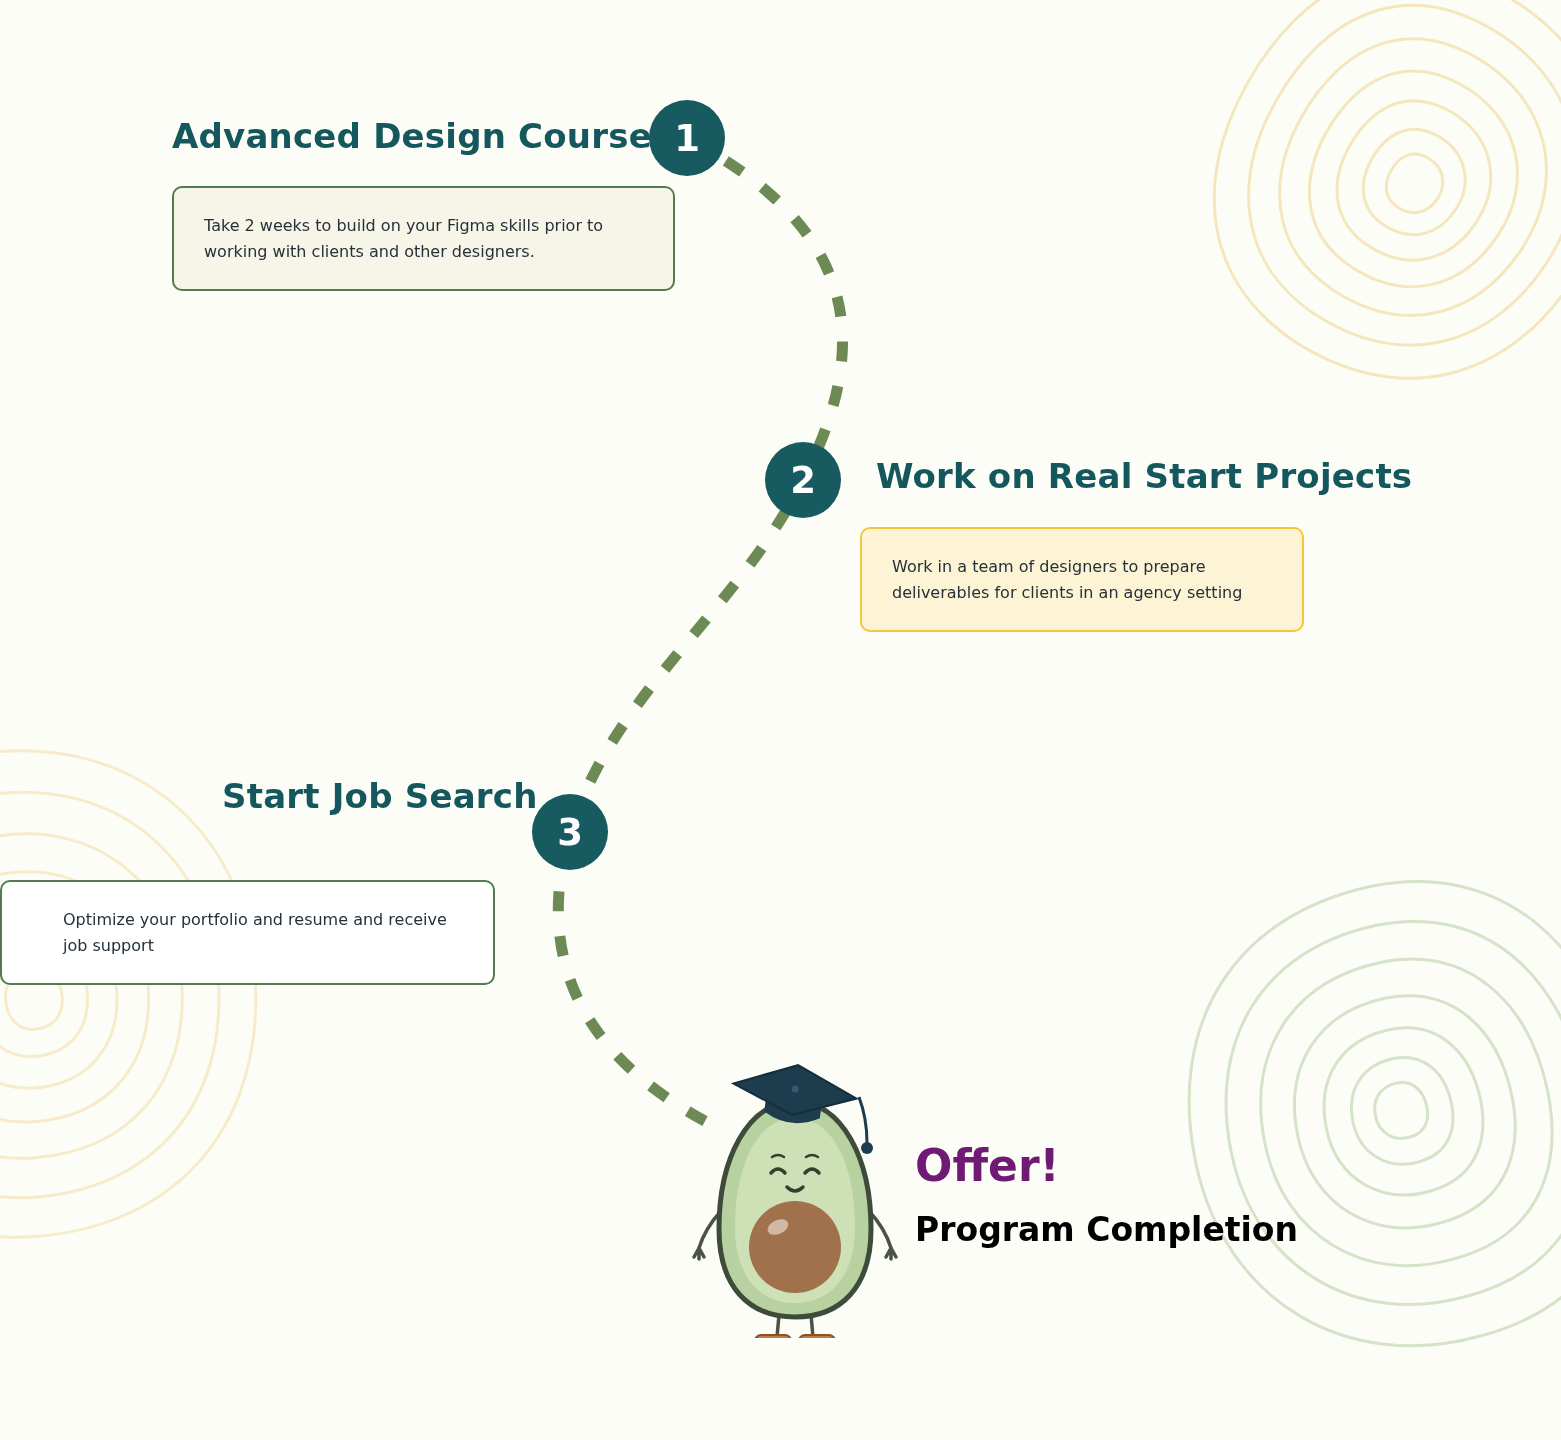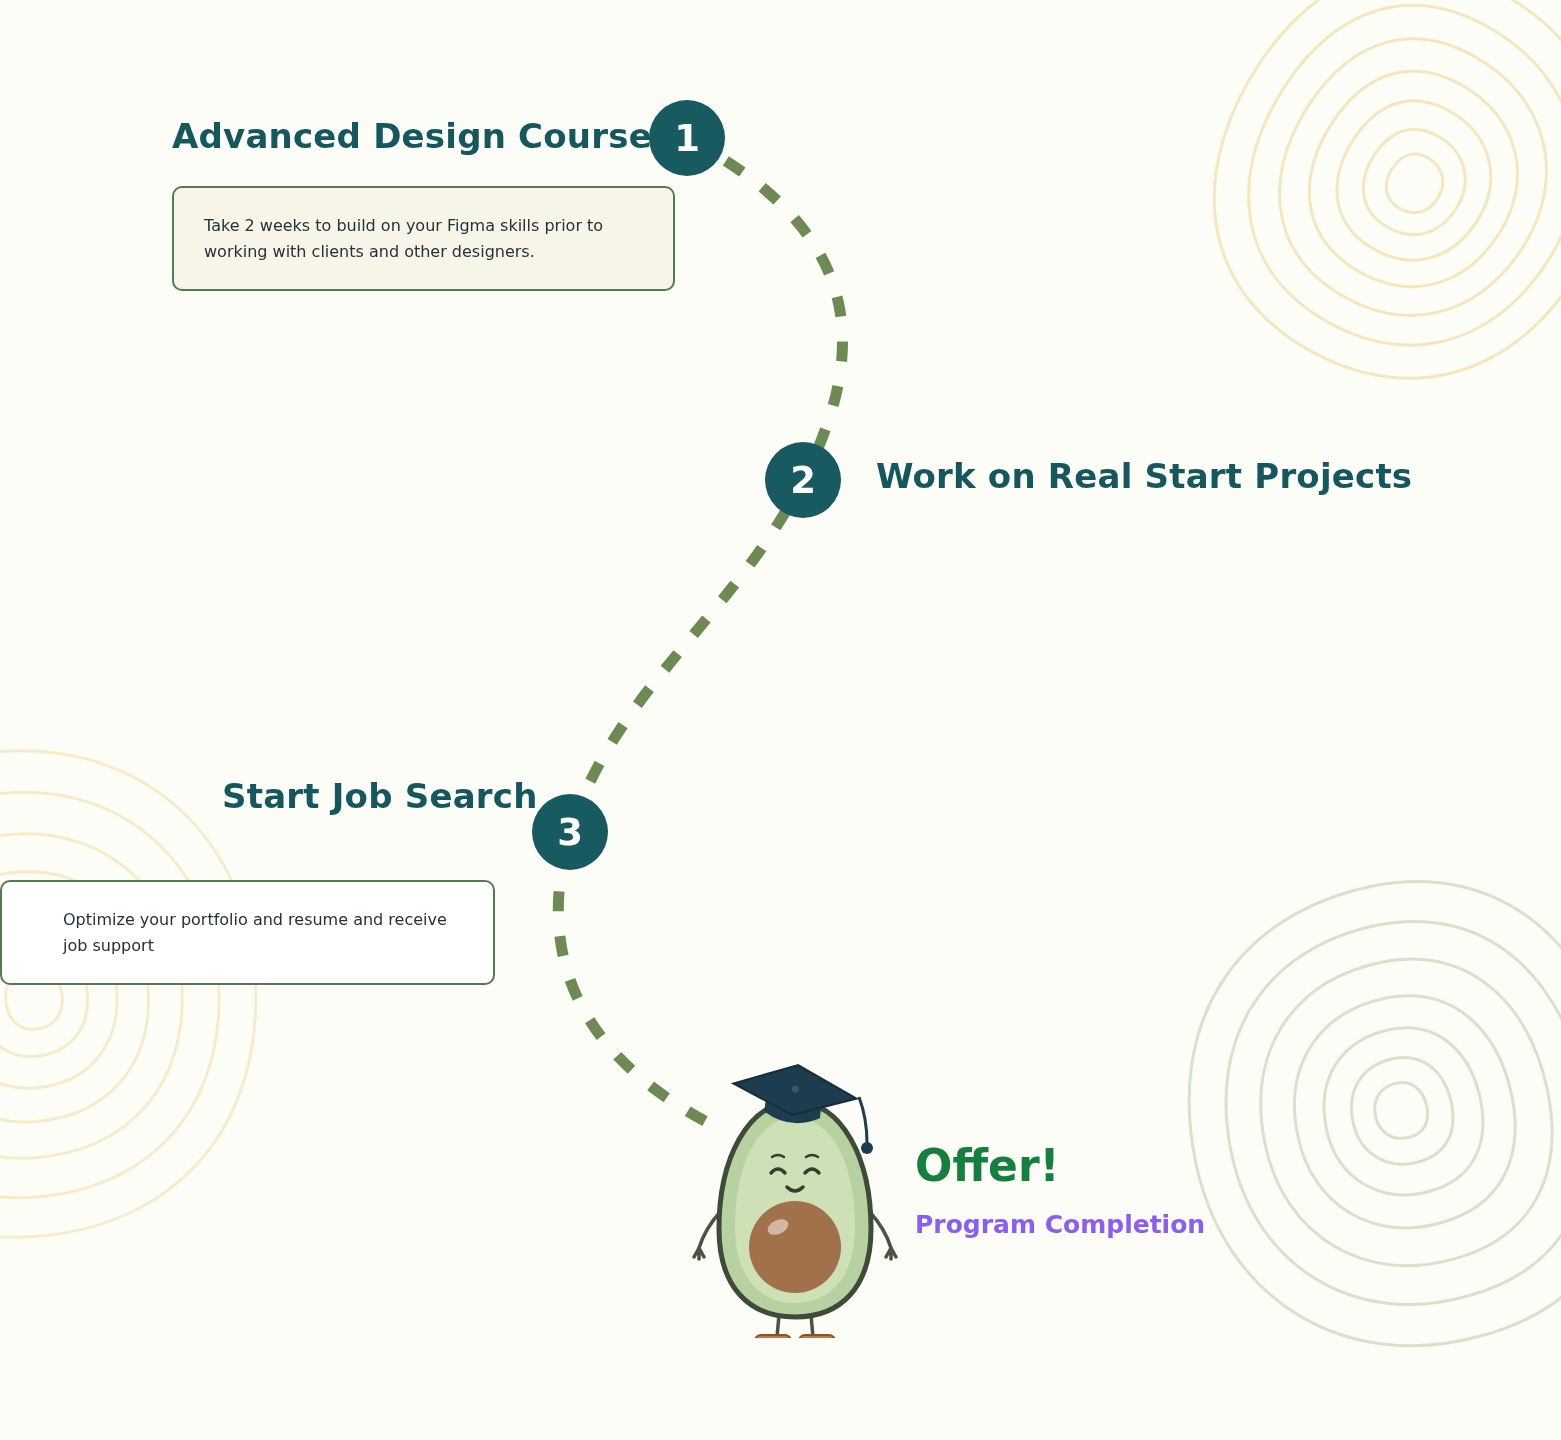--- a/index.html
+++ b/index.html
@@ -25,22 +25,22 @@
   .t3{left:222px;top:776px}
   .card{
     position:absolute;border:2.5px solid #557a50;border-radius:10px;
     background:#f6f5e8;padding:25px 30px;box-sizing:border-box;
     color:#25313a;font-size:16px;line-height:1.6;z-index:4;
   }
   .card p{margin:0}
   .card1{left:172px;top:186px;width:503px}
   .card2{left:860px;top:527px;width:444px;background:#fdf3d5;border-color:#f3c63d}
   .card3{left:0px;top:880px;width:495px;background:#ffffff;padding-left:61px}
-  .offer-title{position:absolute;left:915px;top:1140px;color:#15803d;font-size:44px;font-weight:700;z-index:4}
-  .offer-sub{position:absolute;left:915px;top:1210px;color:#8b5cf6;font-size:25px;font-weight:600;z-index:4}
+  .offer-title{position:absolute;left:915px;top:1140px;color:#701a75;font-size:44px;font-weight:700;z-index:4}
+  .offer-sub{position:absolute;left:915px;top:1210px;color:#000000;font-size:33px;font-weight:600;z-index:4}
   .mascot{position:absolute;left:675px;top:1053px;width:240px;height:285px;z-index:5}
 </style>
 </head>
 <body>
 
 <div class="canvas">
 
   <svg class="layer" width="1561" height="1440" viewBox="0 0 1561 1440" aria-hidden="true">
     <defs>
       <path id="blob" vector-effect="non-scaling-stroke" d="M 0 -120 C 70 -115 115 -60 105 10 C 95 80 45 120 -25 110 C -90 100 -120 45 -110 -25 C -100 -90 -60 -125 0 -120 Z"></path>
@@ -83,20 +83,23 @@
     <span>1</span>
   </div>
   <div class="card card1">
     <p>Take 2 weeks to build on your Figma skills prior to working with clients and other designers.</p>
   </div>
 
   <div class="step-circle c2">
     <span>2</span>
   </div>
   <h2 class="step-title t2">Work on Real Start Projects</h2>
+  <div class="card card2">
+    <p>Work in a team of designers to prepare deliverables for clients in an agency setting</p>
+  </div>
 
   <h2 class="step-title t3">Start Job Search</h2>
   <div class="step-circle c3">
     <span>3</span>
   </div>
   <div class="card card3">
     <p>Optimize your portfolio and resume and receive job support</p>
   </div>
 
   <div class="offer-title">Offer!</div>

